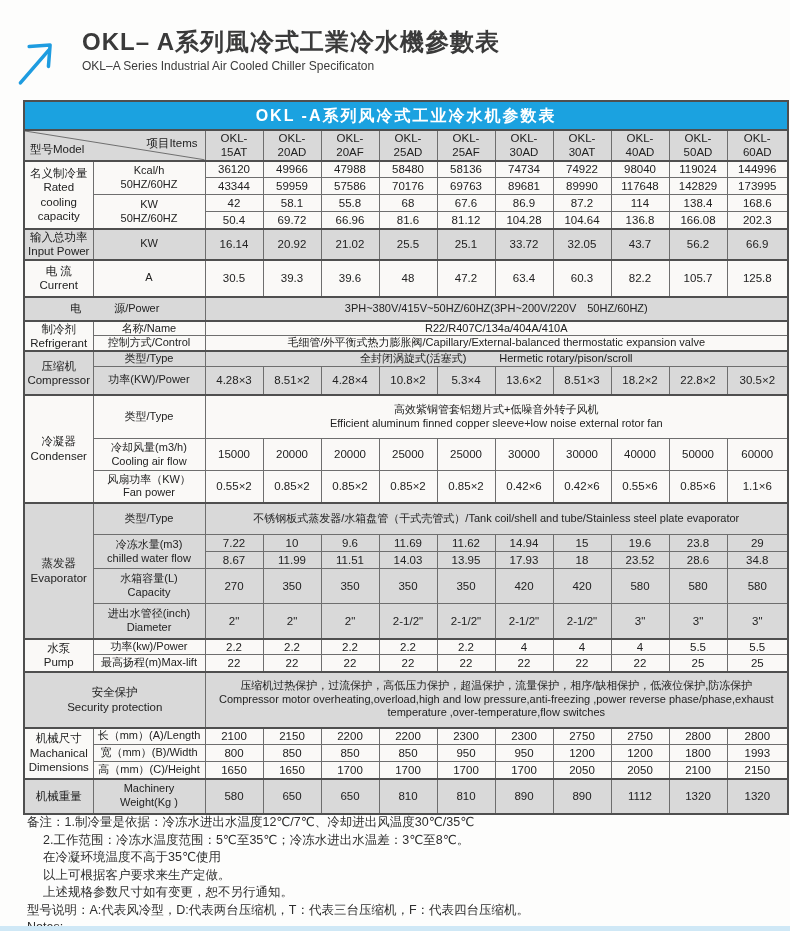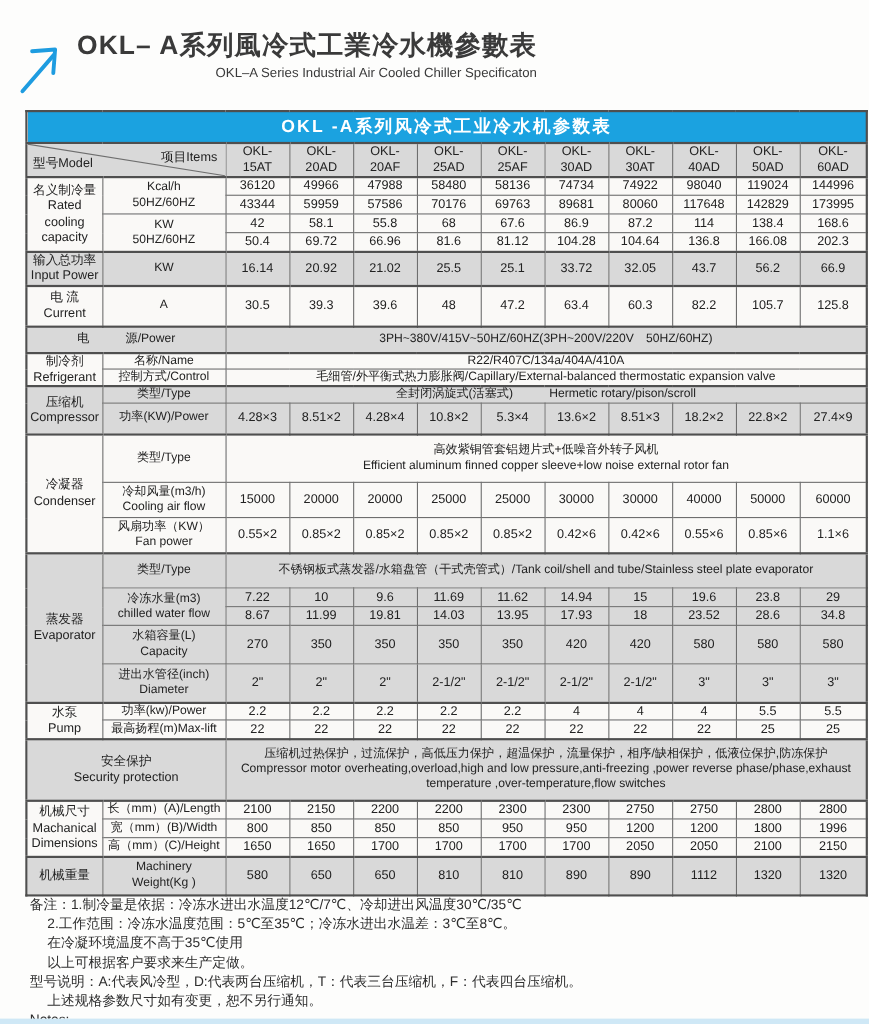--- a/index.html
+++ b/index.html
@@ -6,21 +6,21 @@
   body{
     width:790px;height:931px;background:#fdfdfc;overflow:hidden;
     font-family:"Liberation Sans","DejaVu Sans",sans-serif;color:#2a2a2a;
     -webkit-font-smoothing:antialiased;
   }
   .page{position:relative;width:790px;height:931px;}
 
   
   .doc-header{position:absolute;left:16px;top:28px;display:flex;align-items:flex-start;}
   .arrow-wrap{width:44px;height:52px;margin-top:8px;flex:0 0 auto;}
-  .titles{margin-left:10px;text-align:right;}
+  .titles{margin-left:22px;}
   .title-zh{margin:0;font-size:24px;font-weight:600;letter-spacing:1px;color:#3a3a3a;line-height:1.2;}
   .title-en{margin:2px 0 0 0;font-size:12px;font-weight:400;color:#3a3a3a;line-height:1.2;}
 
   
   table.spec{
     position:absolute;left:23px;top:100px;width:764px;
     border-collapse:collapse;table-layout:fixed;
     font-size:11.5px;color:#222;
     border:2px solid var(--border-dark,#4f4f4f);
   }
@@ -135,21 +135,21 @@
           <td class="val">119024</td>
           <td class="val">144996</td>
         </tr>
         <tr class="w" style="height: 17px;">
           <td class="val">43344</td>
           <td class="val">59959</td>
           <td class="val">57586</td>
           <td class="val">70176</td>
           <td class="val">69763</td>
           <td class="val">89681</td>
-          <td class="val">80060</td>
+          <td class="val">89990</td>
           <td class="val">117648</td>
           <td class="val">142829</td>
           <td class="val">173995</td>
         </tr>
         <tr class="w" style="height: 17px;">
           <td class="item" rowspan="2">KW
 50HZ/60HZ</td>
           <td class="val">42</td>
           <td class="val">58.1</td>
           <td class="val">55.8</td>
@@ -227,21 +227,21 @@
           <td class="item">功率(KW)/Power</td>
           <td class="val">4.28×3</td>
           <td class="val">8.51×2</td>
           <td class="val">4.28×4</td>
           <td class="val">10.8×2</td>
           <td class="val">5.3×4</td>
           <td class="val">13.6×2</td>
           <td class="val">8.51×3</td>
           <td class="val">18.2×2</td>
           <td class="val">22.8×2</td>
-          <td class="val">27.4×9</td>
+          <td class="val">30.5×2</td>
         </tr>
         <tr class="w sec" style="height: 44px;">
           <td class="cat" rowspan="3">冷凝器
 Condenser</td>
           <td class="item">类型/Type</td>
           <td class="span" colspan="10">高效紫铜管套铝翅片式+低噪音外转子风机
 Efficient aluminum finned copper sleeve+low noise external rotor fan</td>
         </tr>
         <tr class="w" style="height: 32px; padding-left: 20px;">
           <td class="item">冷却风量(m3/h)
@@ -287,21 +287,21 @@
           <td class="val">11.62</td>
           <td class="val">14.94</td>
           <td class="val">15</td>
           <td class="val">19.6</td>
           <td class="val">23.8</td>
           <td class="val">29</td>
         </tr>
         <tr class="g" style="height: 17px; padding-left: 44px;">
           <td class="val">8.67</td>
           <td class="val">11.99</td>
-          <td class="val">19.81</td>
+          <td class="val">11.51</td>
           <td class="val">14.03</td>
           <td class="val">13.95</td>
           <td class="val">17.93</td>
           <td class="val">18</td>
           <td class="val">23.52</td>
           <td class="val">28.6</td>
           <td class="val">34.8</td>
         </tr>
         <tr class="g" style="height: 35px; margin-left: 16px;">
           <td class="item">水箱容量(L)
@@ -385,21 +385,21 @@
           <td class="item">宽（mm）(B)/Width</td>
           <td class="val">800</td>
           <td class="val">850</td>
           <td class="val">850</td>
           <td class="val">850</td>
           <td class="val">950</td>
           <td class="val">950</td>
           <td class="val">1200</td>
           <td class="val">1200</td>
           <td class="val">1800</td>
-          <td class="val">1996</td>
+          <td class="val">1993</td>
         </tr>
         <tr class="w" style="height: 17px;">
           <td class="item">高（mm）(C)/Height</td>
           <td class="val">1650</td>
           <td class="val">1650</td>
           <td class="val">1700</td>
           <td class="val">1700</td>
           <td class="val">1700</td>
           <td class="val">1700</td>
           <td class="val">2050</td>
@@ -423,19 +423,19 @@
           <td class="val">1320</td>
         </tr>
       </tbody>
   </table>
 
   <div class="notes" id="notes">
       <div class="note-line">备注：1.制冷量是依据：冷冻水进出水温度12℃/7℃、冷却进出风温度30℃/35℃</div>
       <div class="note-line">　 2.工作范围：冷冻水温度范围：5℃至35℃；冷冻水进出水温差：3℃至8℃。</div>
       <div class="note-line">　 在冷凝环境温度不高于35℃使用</div>
       <div class="note-line">　 以上可根据客户要求来生产定做。</div>
+      <div class="note-line">　 上述规格参数尺寸如有变更，恕不另行通知。</div>
       <div class="note-line">型号说明：A:代表风冷型，D:代表两台压缩机，T：代表三台压缩机，F：代表四台压缩机。</div>
-      <div class="note-line">　 上述规格参数尺寸如有变更，恕不另行通知。</div>
       <div class="note-line">Notes:</div>
     </div>
 
   <div class="footer-strip"></div>
 </div>
 
 </body></html>

